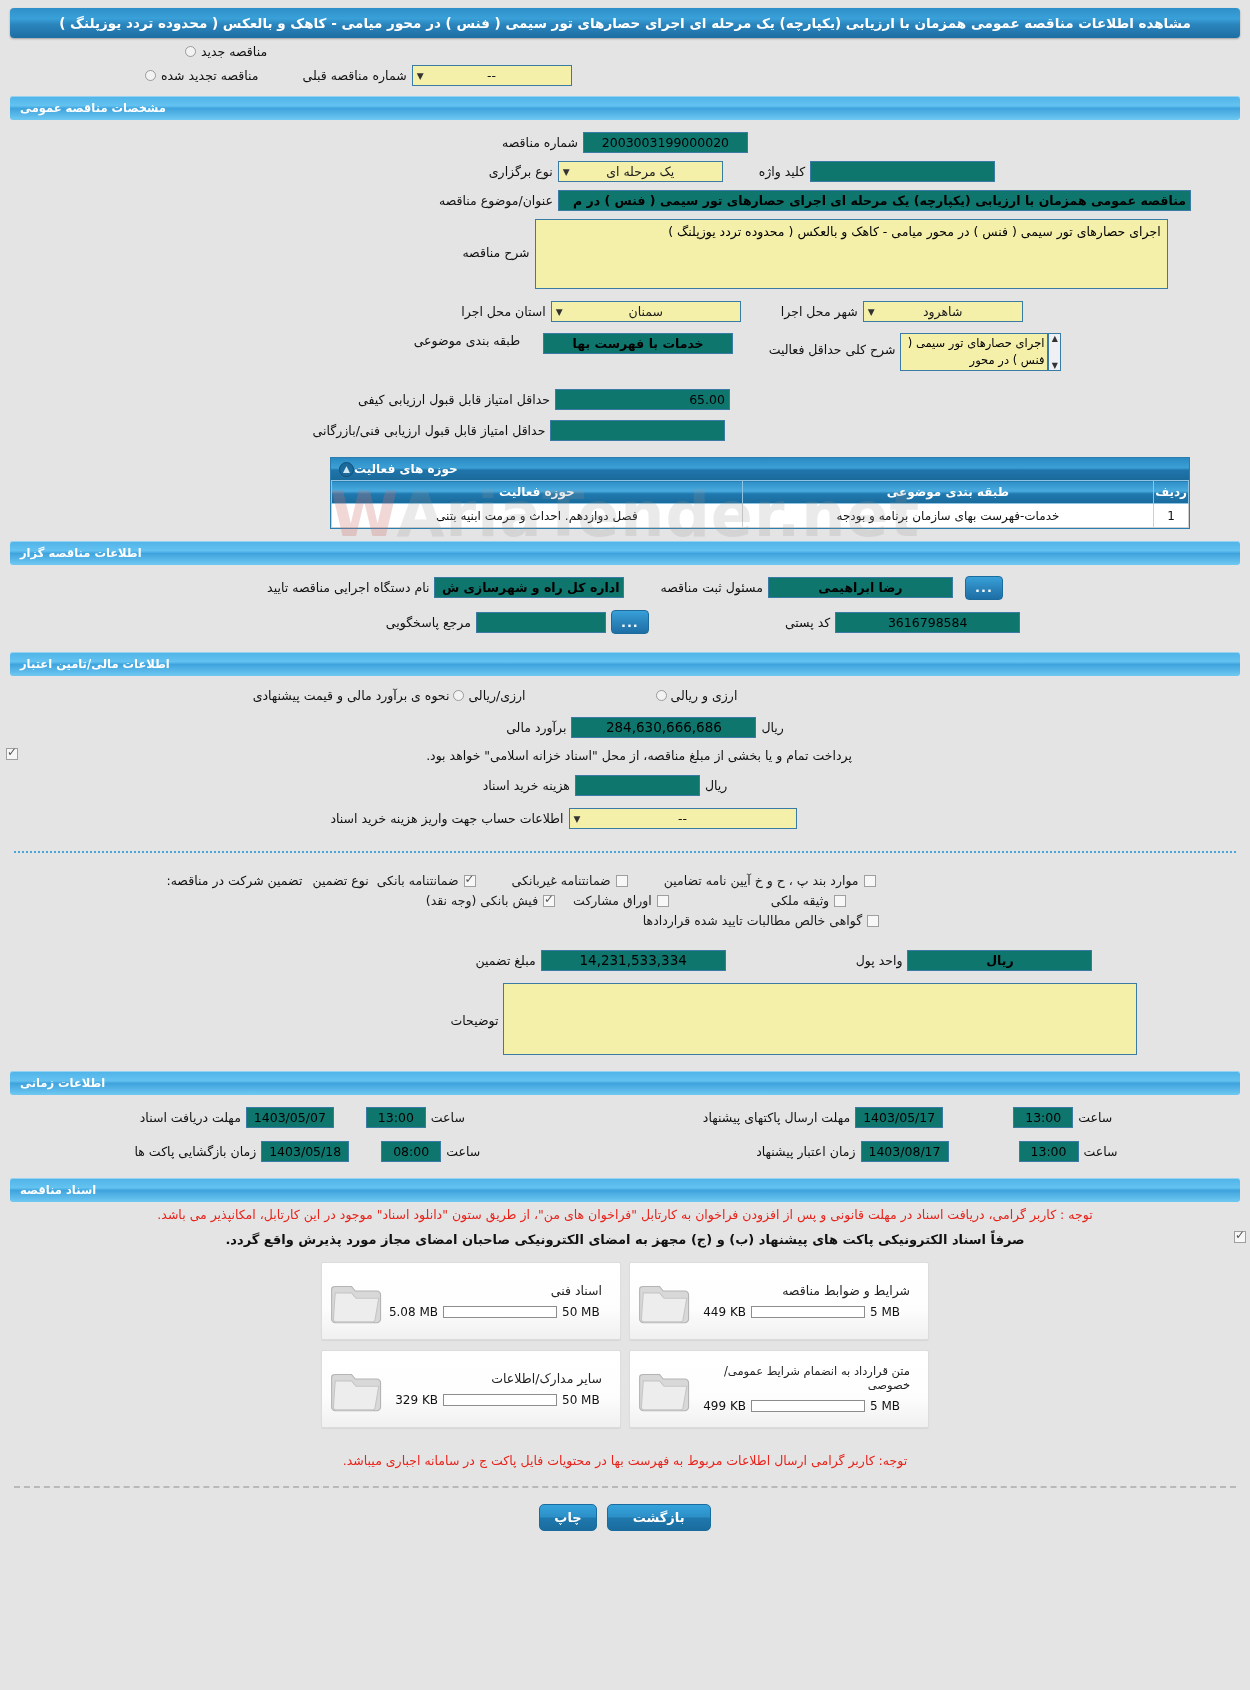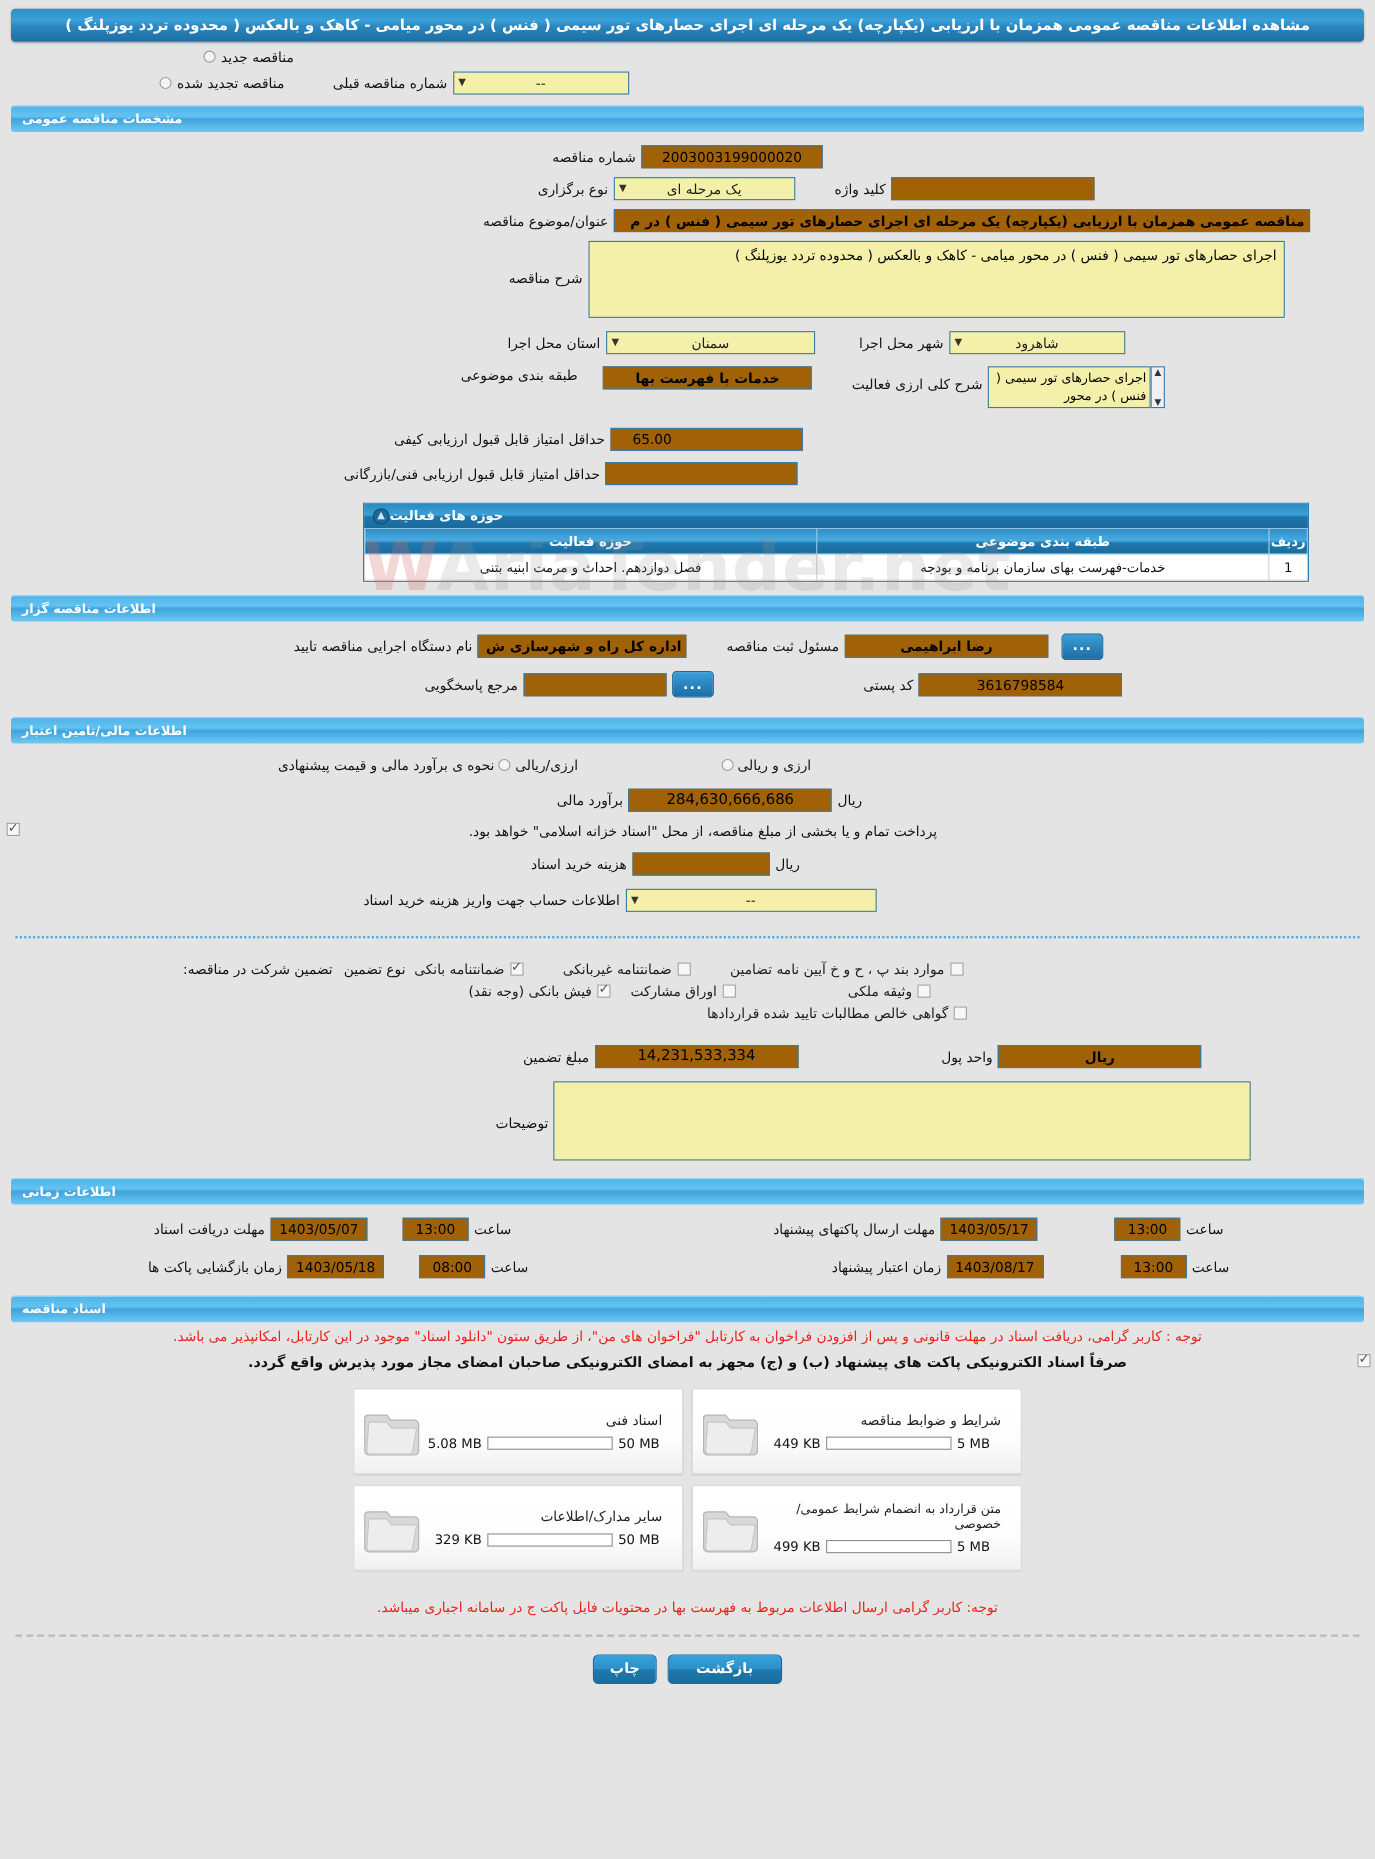--- a/index.html
+++ b/index.html
@@ -54,21 +54,21 @@
 
   
   .row { display: flex; align-items: center; justify-content: flex-start; }
   .fld {
     display: flex; align-items: center;
     gap: 5px;
     margin: 4px 0;
   }
   .lbl { font-size: 12.5px; color: #111; white-space: nowrap; }
   .inp {
-    background: #a16207;
+    background: #0f766e;
     border: 1px solid #3a7ba5;
     height: 21px;
     line-height: 19px;
     padding: 0 4px;
     font-size: 12.5px;
     color: #000;
     text-align: center;
     overflow: hidden;
     white-space: nowrap;
   }
@@ -387,34 +387,34 @@
     <div class="row" style="justify-content:center;align-items:flex-start;margin-top:3px;">
       <div style="width:196px;"></div>
       <div class="fld" style="align-items:flex-start;">
         <div style="display:flex;align-items:stretch;">
           <div class="scroll-mini">
             <span>▲</span>
             <span>▼</span>
           </div>
           <div class="txtarea" style="width:148px;height:38px;line-height:1.45;font-size:11.5px;text-align:right;padding:1px 3px;">اجرای حصارهای تور سیمی ( فنس ) در محور</div>
         </div>
-        <span class="lbl" style="padding-top:9px;">شرح کلی ارزی فعالیت</span>
+        <span class="lbl" style="padding-top:9px;">شرح کلی حداقل فعالیت</span>
       </div>
       <div style="width:37px;"></div>
       <div class="fld" style="align-items:flex-start;">
         <div class="inp bold" style="width:190px;margin-left:18px;">خدمات با فهرست بها</div>
         <span class="lbl">طبقه بندی موضوعی</span>
       </div>
       <div style="width:430px;"></div>
     </div>
 
     <div class="row" style="justify-content:center;margin-top:10px;">
       <div style="width:430px;"></div>
       <div class="fld">
-        <div class="inp ltr" style="width:175px;text-align:left;padding-left:19px;">65.00</div>
+        <div class="inp ltr" style="width:175px;text-align:right;padding-left:19px;">65.00</div>
         <span class="lbl">حداقل امتیاز قابل قبول ارزیابی کیفی</span>
       </div>
       <div style="width:268px;"></div>
     </div>
 
     <div class="row" style="justify-content:center;margin-top:2px;">
       <div style="width:430px;"></div>
       <div class="fld">
         <div class="inp ltr" style="width:175px;"></div>
         <span class="lbl">حداقل امتیاز قابل قبول ارزیابی فنی/بازرگانی</span>

